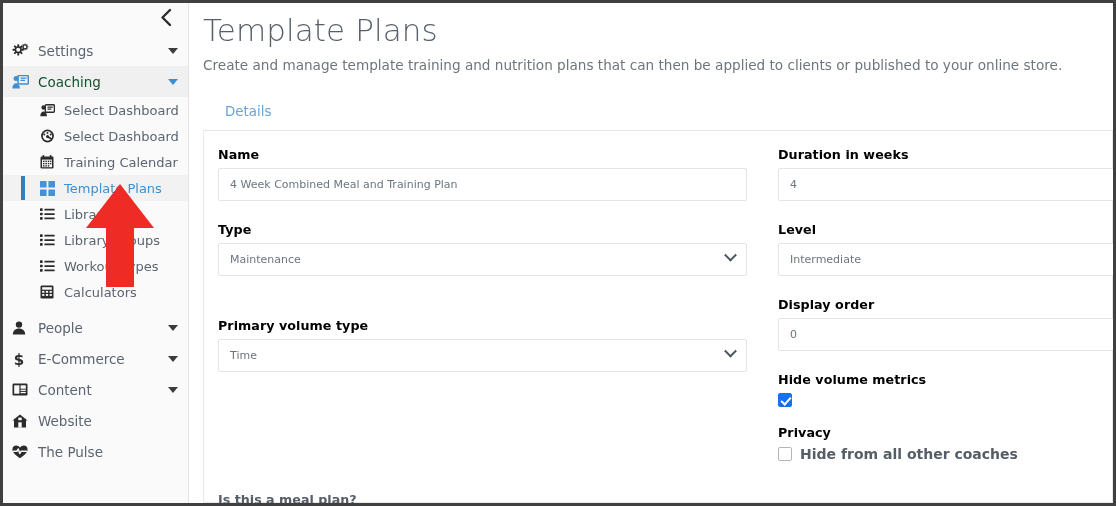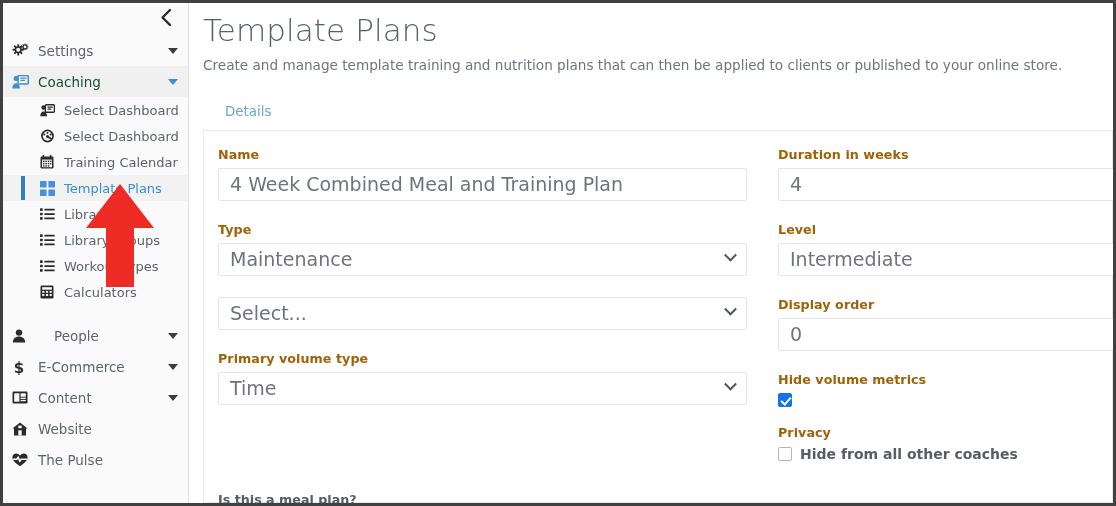--- a/index.html
+++ b/index.html
@@ -65,25 +65,25 @@
   .tab.active { color:#6ba3d6; }
   .tab.inactive { color:#3b82c4; }
 
   .card { border:1px solid #e9e9e9; border-top:none; margin-top:0; height:372px; position:relative; background:#fff; }
   .cols { display:flex; height:100%; }
   .col { padding:16px 14px 0 14px; }
   .col-left { width:560px; flex:0 0 560px; }
   .col-right { flex:1 1 auto; padding-left:14px; }
 
   .fld { margin-bottom:12px; }
-  .lbl { font-size:12.7px; color:#a16207; font-weight:600; margin-bottom:6px; letter-spacing:.05px; }
+  .lbl { font-size:12.7px; color:#000000; font-weight:600; margin-bottom:6px; letter-spacing:.05px; }
   .inp {
     height:33px; border:1px solid #e4e4e4; border-radius:2px; background:#fff;
     display:flex; align-items:center; padding:0 11px;
-    font-size:19px; color:#6c757d; position:relative; width:100%;
+    font-size:11px; color:#6c757d; position:relative; width:100%;
   }
   .inp.wide { width:529px; }
   .inp.rightwide { width:400px; }
   .sel .chev {
     margin-left:auto; width:9px; height:9px; border-right:2px solid #4a5560; border-bottom:2px solid #4a5560;
     transform:rotate(45deg) translate(-3px,-3px); flex:0 0 9px;
   }
   .gap { height:9px; }
 
   .cbrow { display:flex; align-items:center; margin-top:2px; }
@@ -282,21 +282,21 @@
                 <rect x="9.6" y="5.9" width="2.2" height="1.9"></rect>
               <rect x="2.2" y="9" width="2.2" height="1.9"></rect>
                 <rect x="5.9" y="9" width="2.2" height="1.9"></rect>
                 <rect x="9.6" y="9" width="2.2" height="1.9"></rect>
             </g>
           </svg>
         </span>
         <span class="sl">Calculators</span>
       </div>
 
-      <div class="nav-group" style="margin-top:15px;gap:16px;">
+      <div class="nav-group" style="margin-top:7px;">
         <span class="gi">
           <svg class="ic" width="14" height="14" viewBox="0 0 14 14">
             <circle cx="7" cy="3.6" r="3.2" fill="#2b2b2b"></circle>
             <path d="M0.8 13.6 c0-3.8 2.7-6.1 6.2-6.1 s6.2 2.3 6.2 6.1z" fill="#2b2b2b"></path>
           </svg>
         </span>
         <span class="gl">People</span>
         <span class="caret"></span>
       </div>
 
@@ -380,24 +380,20 @@
               <div class="lbl">Type</div>
               <div class="inp wide sel">
                 <span>Maintenance</span>
                 <span class="chev"></span>
               </div>
             </div>
 
             <div class="gap"></div>
 
             <div class="fld">
-              <div class="inp wide sel">
-                <span>Select...</span>
-                <span class="chev"></span>
-              </div>
             </div>
 
             <div class="gap"></div>
 
             <div class="fld">
               <div class="lbl">Primary volume type</div>
               <div class="inp wide sel">
                 <span>Time</span>
                 <span class="chev"></span>
               </div>

